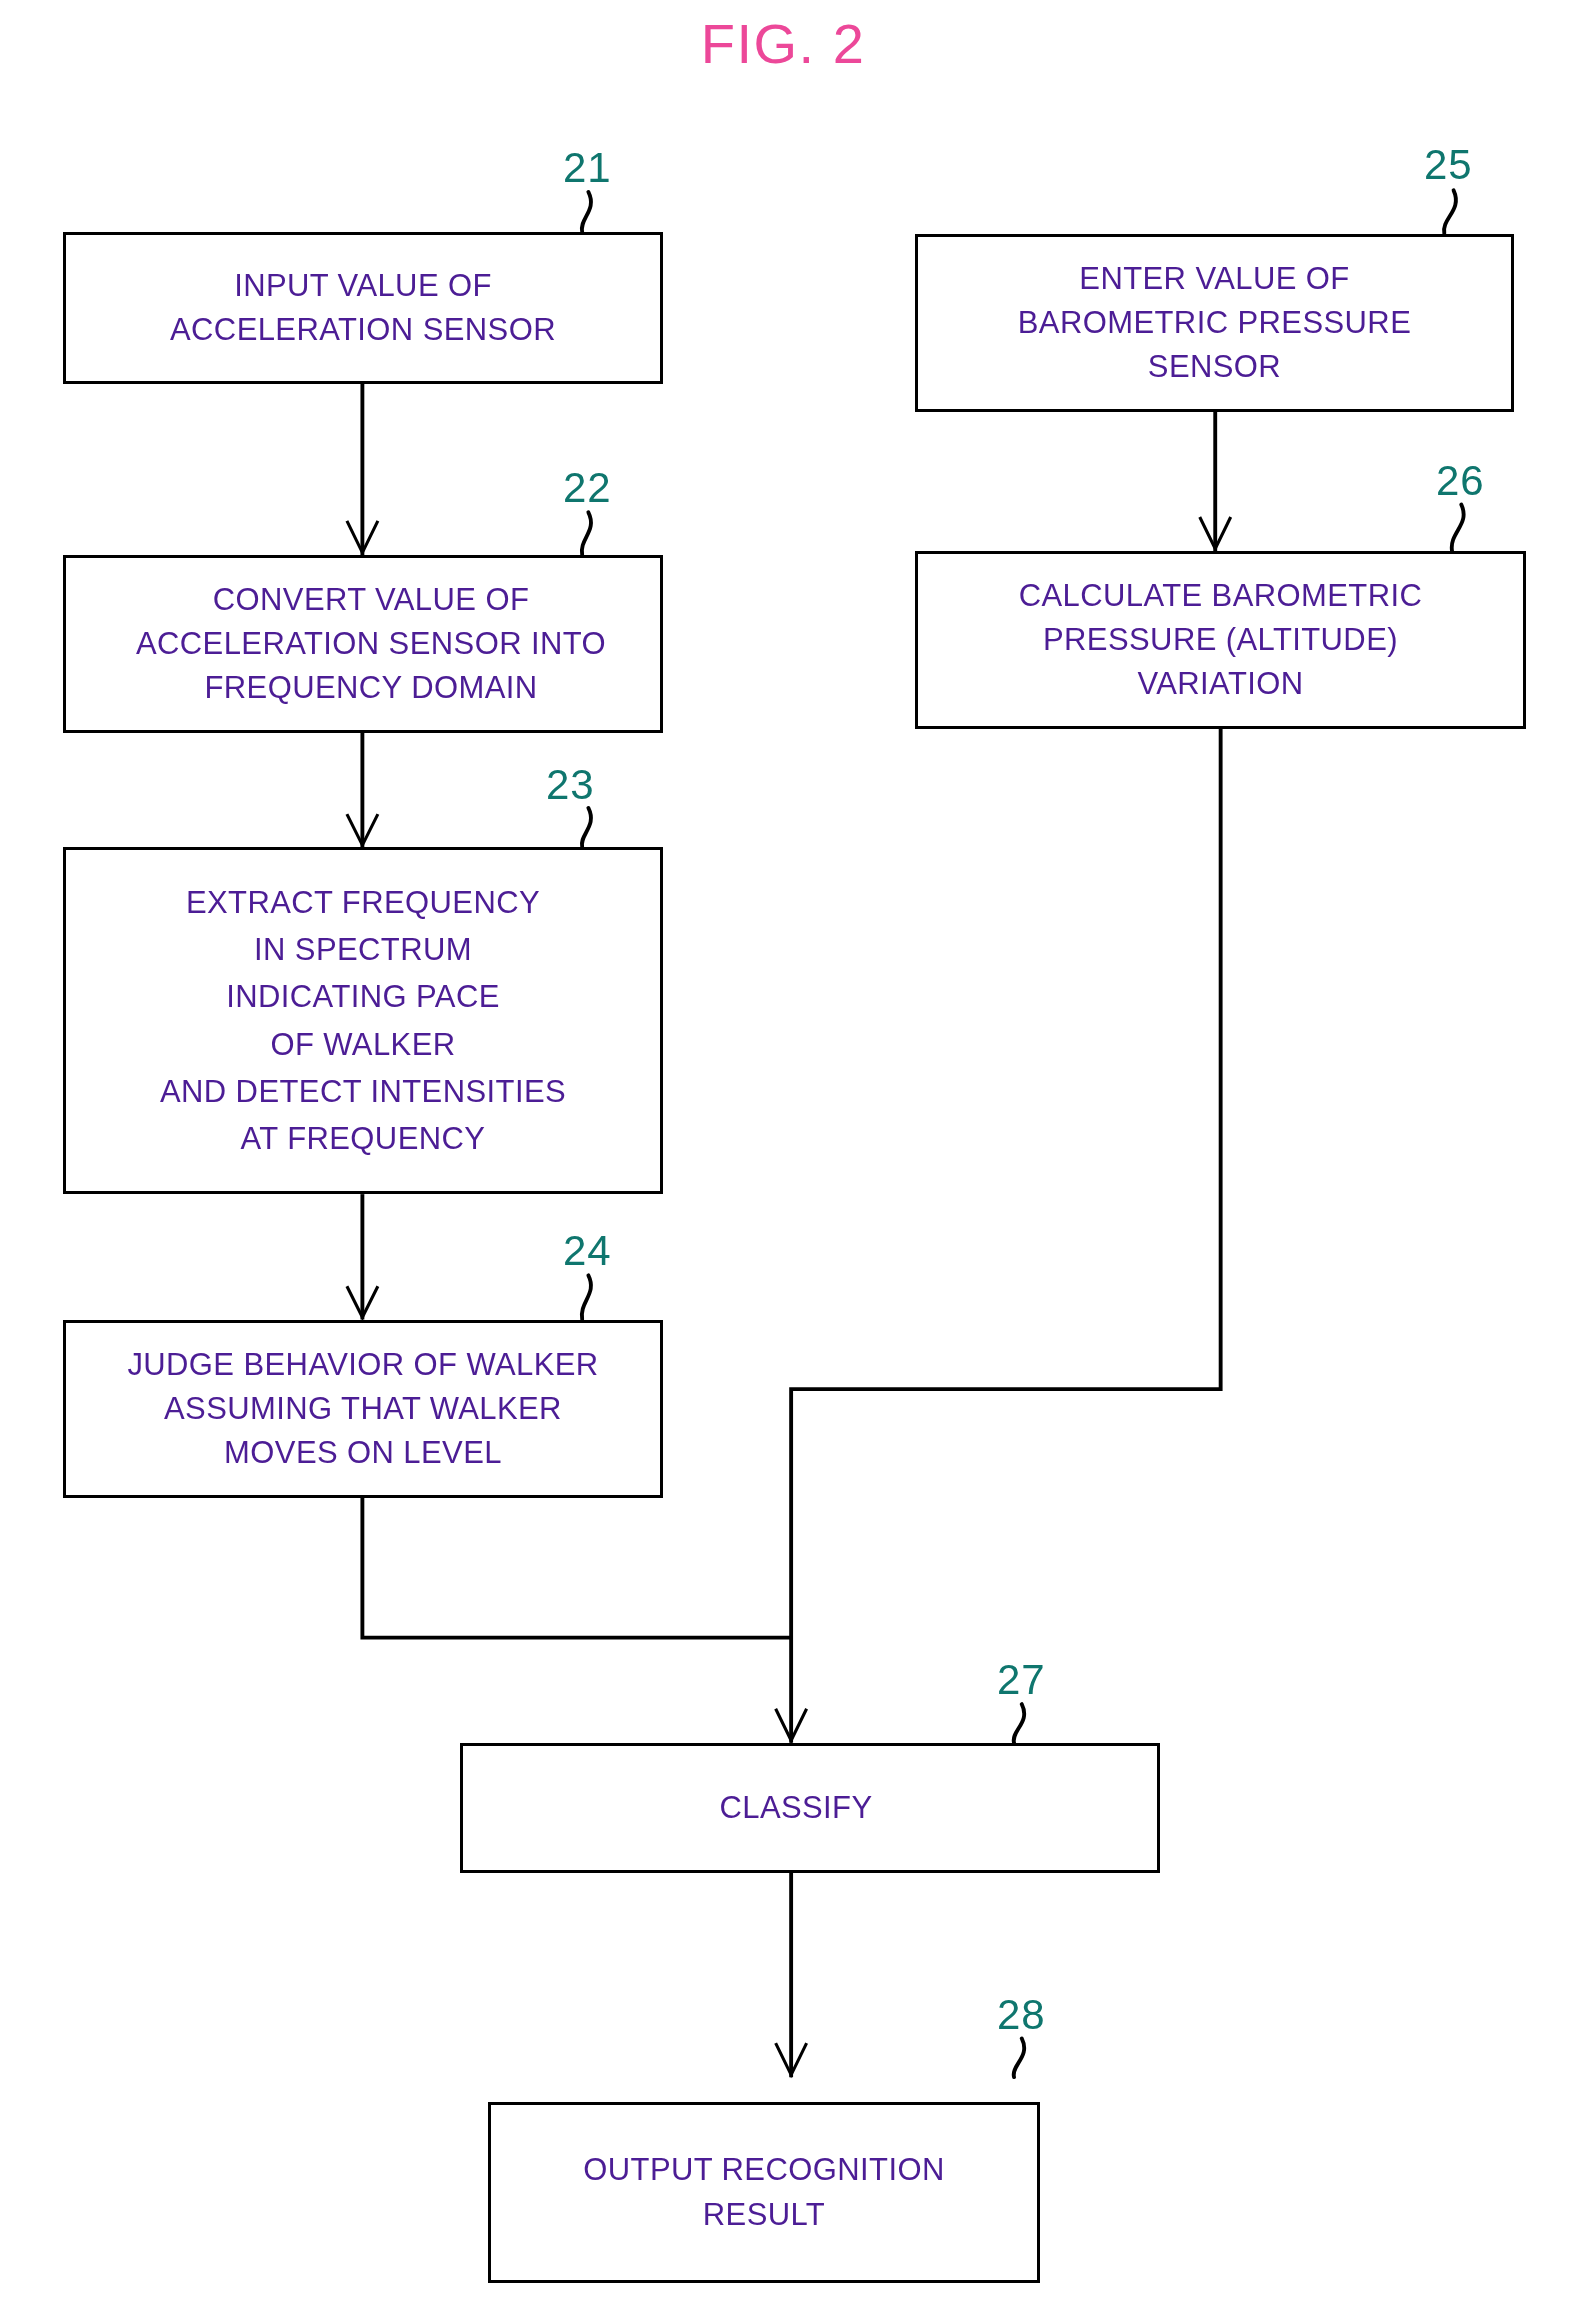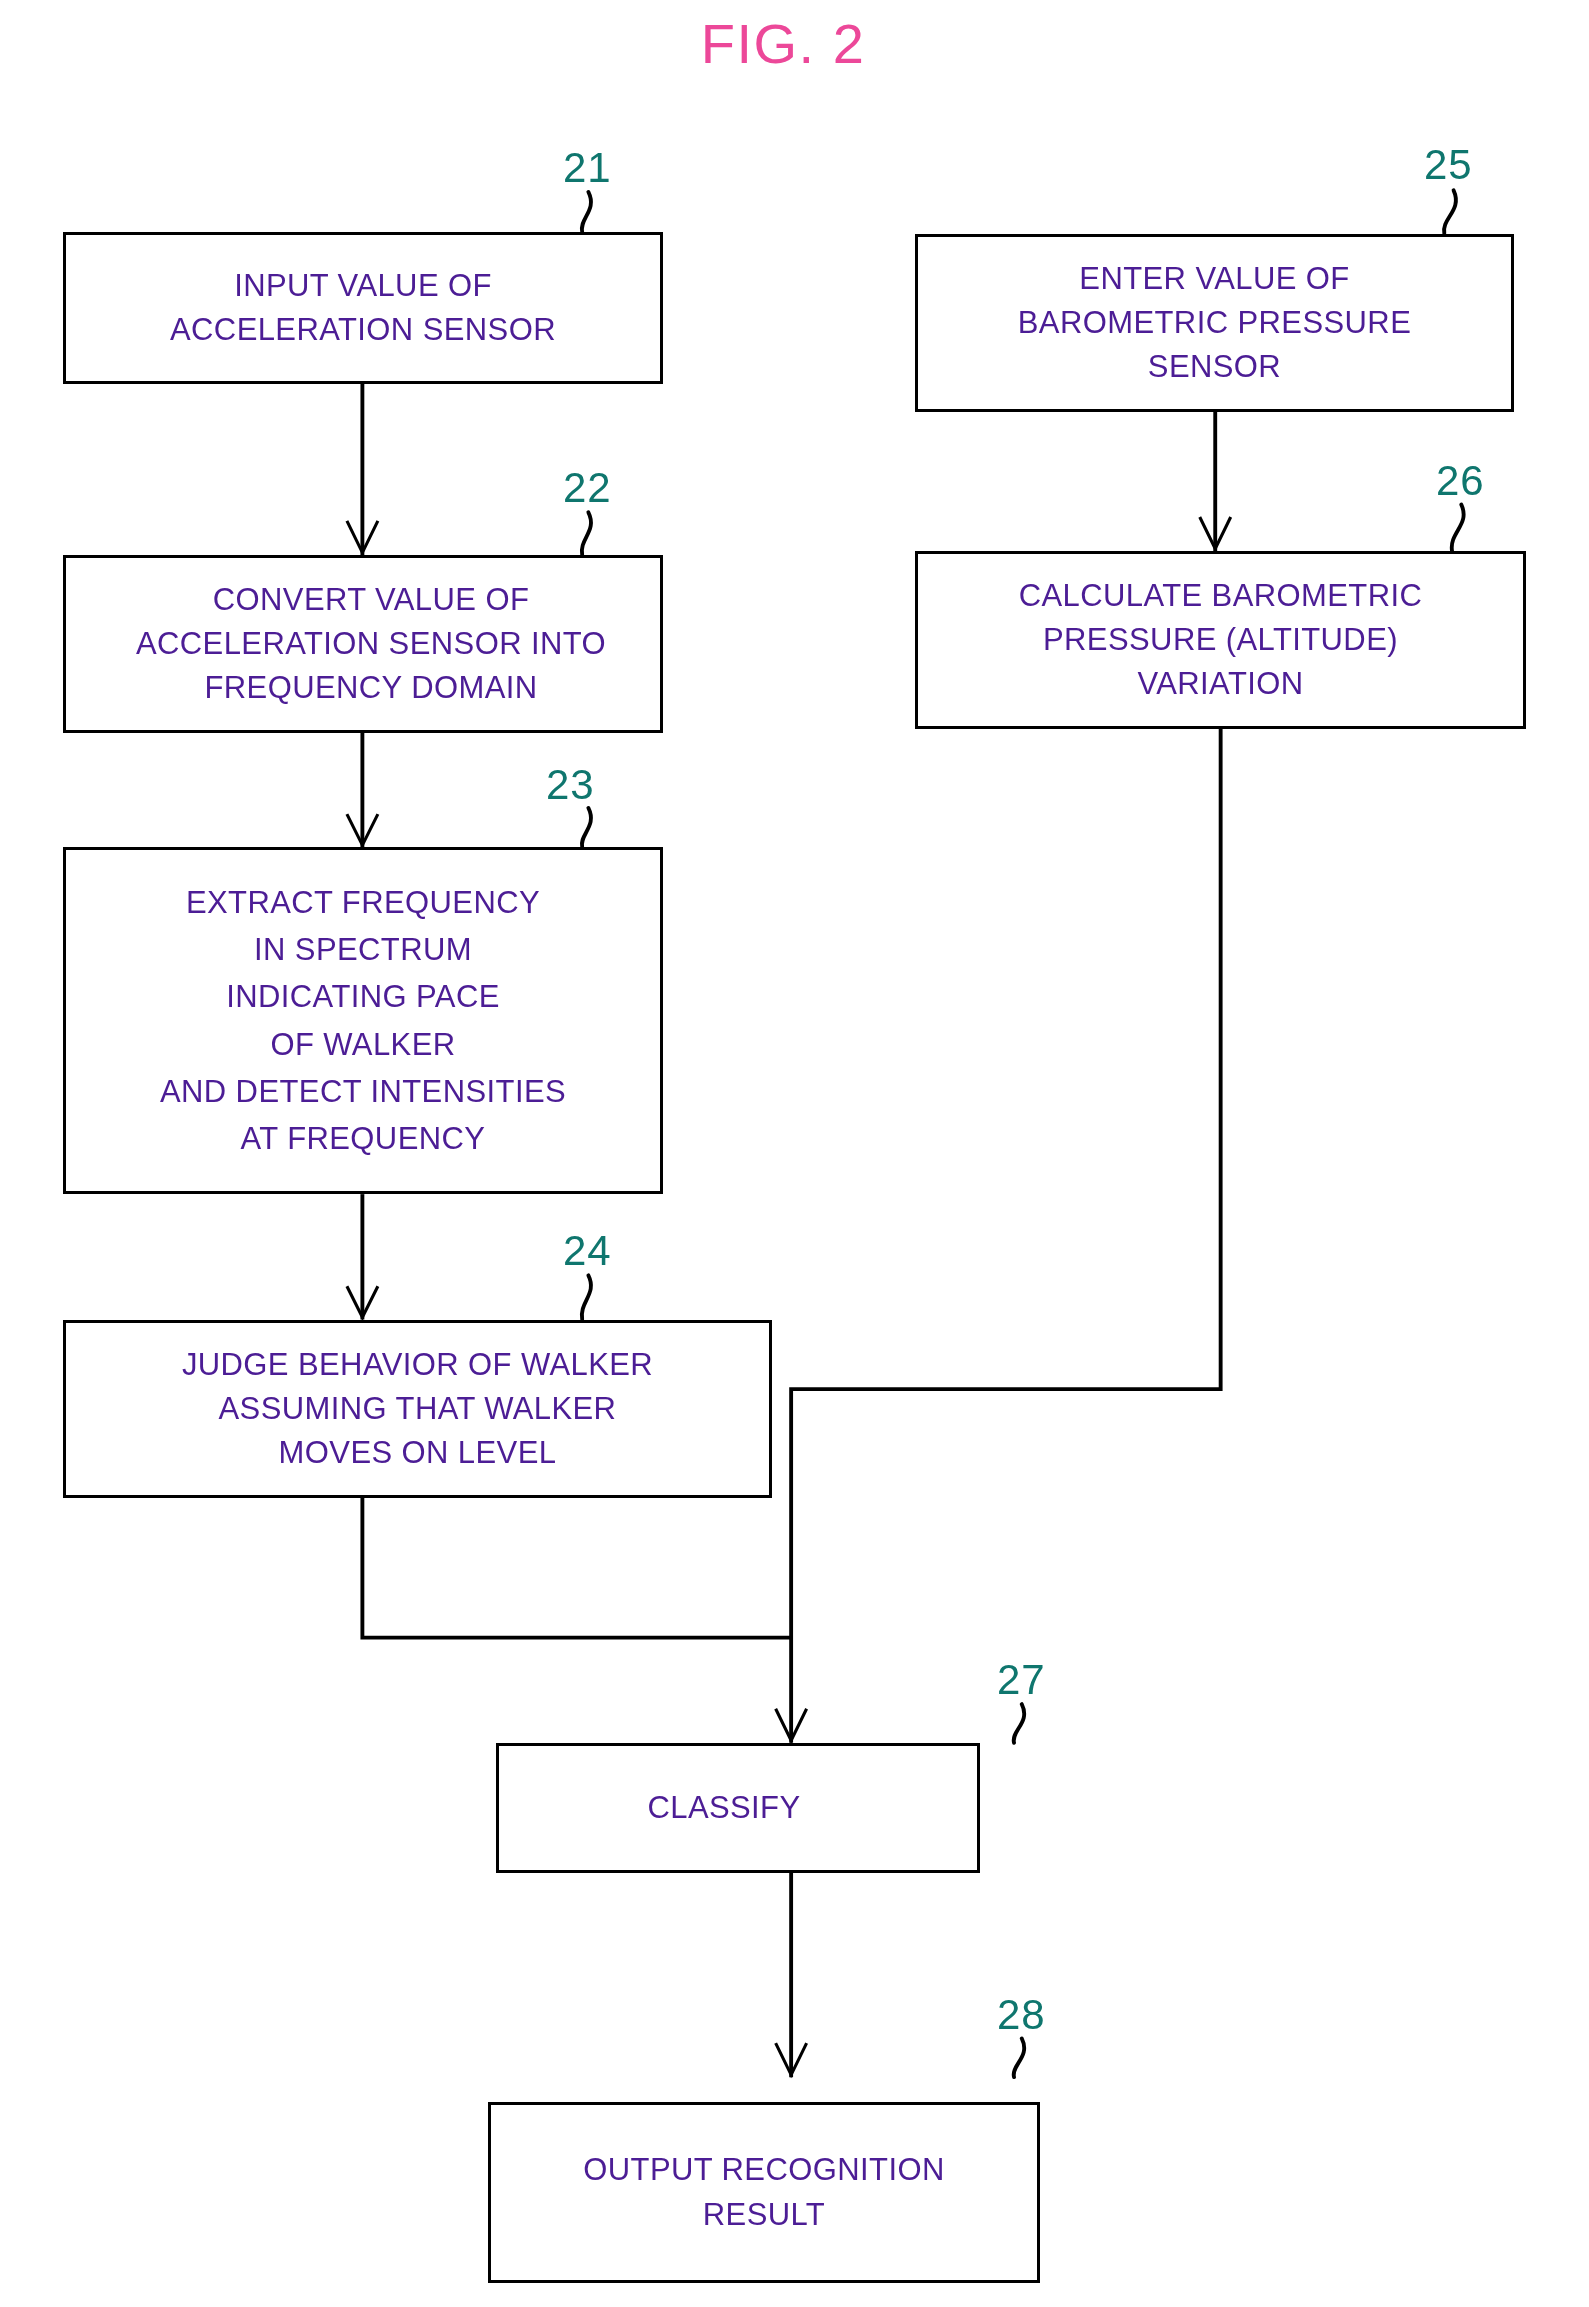--- a/index.html
+++ b/index.html
@@ -48,24 +48,24 @@
     white-space: pre-line;
     color: #4c1d95;
     font-weight: 400;
   }
   .node.tall-line .label { line-height: 1.52; }
 
   
   #node-21 { left: 63px;  top: 232px;  width: 600px;  height: 152px; }
   #node-22 { left: 63px;  top: 555px;  width: 600px;  height: 178px; padding-left: 16px; }
   #node-23 { left: 63px;  top: 847px; width: 600px;  height: 347px; }
-  #node-24 { left: 63px;  top: 1320px; width: 709px;  height: 178px; }
+  #node-24 { left: 63px;  top: 1320px; width: 600px;  height: 178px; }
   #node-25 { left: 915px; top: 234px;  width: 599px; height: 178px; }
   #node-26 { left: 915px; top: 551px;  width: 611px; height: 178px; }
-  #node-27 { left: 496px; top: 1743px; width: 484px; height: 130px; }
+  #node-27 { left: 460px; top: 1743px; width: 700px; height: 130px; }
   #node-28 { left: 488px; top: 2077px; width: 552px; height: 181px; margin-top: 25px; }
 
   #node-27 .label { transform: translateX(-14px); }
 
   
   .ref-num {
     position: absolute;
     font-size: 42px;
     letter-spacing: 0.8px;
     color: #0f766e;

